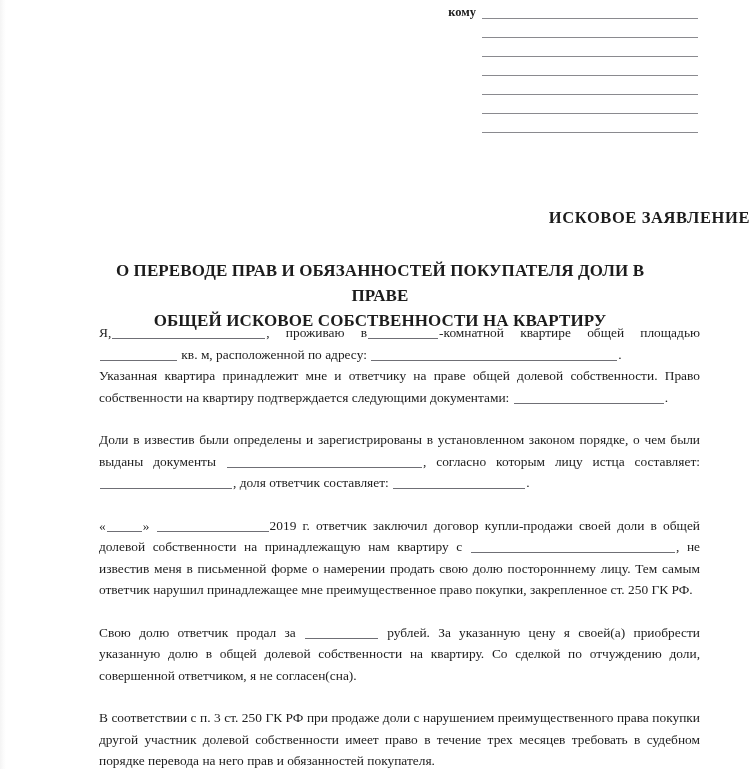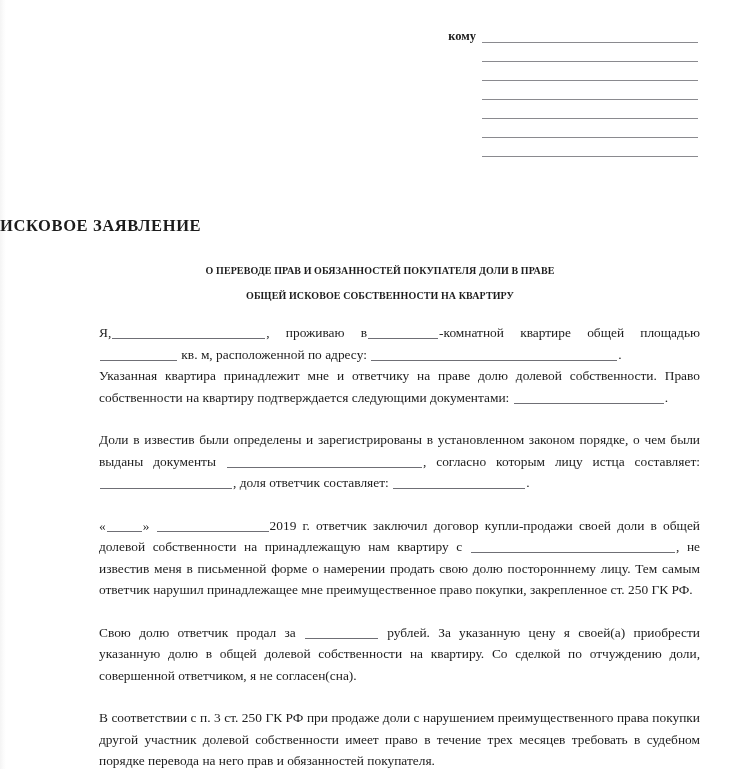--- a/index.html
+++ b/index.html
@@ -24,21 +24,21 @@
     left: 0; top: 0;
     width: 6px; height: 769px;
     background: linear-gradient(90deg, #f4f4f4 0%, #fbfbfb 55%, #ffffff 100%);
     pointer-events: none;
   }
 
   
   #addressee-block {
     position: absolute;
     left: 430px;
-    top: 24px;
+    top: 0;
     width: 268px;
   }
   .addr-row {
     display: flex;
     align-items: flex-end;
     height: 19px;
   }
   .addr-label {
     width: 46px;
     text-align: right;
@@ -51,33 +51,33 @@
   .addr-rule {
     flex: 1 1 auto;
     height: 13px;
     border-bottom: 1.3px solid #8a8a8f;
   }
   .addr-row.no-label .addr-label { visibility: hidden; }
 
   
   #doc-title {
     position: absolute;
-    left: 0; top: 216px;
+    left: 0; top: 208px;
     width: 750px;
-    text-align: left;
+    text-align: right;
     font-size: 16.5px;
     font-weight: bold;
     letter-spacing: 0.6px;
   }
   #doc-subtitle {
     position: absolute;
     left: 100px; top: 258px;
     width: 560px;
     text-align: center;
-    font-size: 10px;
+    font-size: 17px;
     font-weight: bold;
     line-height: 25px;
     letter-spacing: 0.1px;
   }
 
   
   #body-text {
     position: absolute;
     left: 99px;
     top: 322px;
@@ -166,21 +166,21 @@
   <div id="doc-subtitle">
     <div>О ПЕРЕВОДЕ ПРАВ И ОБЯЗАННОСТЕЙ ПОКУПАТЕЛЯ ДОЛИ В ПРАВЕ</div>
     <div>ОБЩЕЙ ИСКОВОЕ СОБСТВЕННОСТИ НА КВАРТИРУ</div>
   </div>
 
   <div id="body-text">
 
     <p class="para"><span>Я,</span><span class="fill f-name"></span><span>, проживаю в</span><span class="fill f-rooms"></span><span>-комнатной квартире общей площадью</span>
       <span class="fill f-area"></span> <span>кв. м, расположенной по адресу:</span> <span class="fill f-addr"></span><span>.</span></p>
 
-    <p class="para tight"><span>Указанная квартира принадлежит мне и ответчику на праве долю долевой собственности.</span>
+    <p class="para tight"><span>Указанная квартира принадлежит мне и ответчику на праве общей долевой собственности.</span>
       <span>Право собственности на квартиру подтверждается следующими документами:</span>
       <span class="fill f-docs"></span><span>.</span></p>
 
     <p class="para gap"><span>Доли в известив были определены и зарегистрированы в установленном законом порядке,</span>
       <span>о чем были выданы документы</span> <span class="fill f-issued"></span><span>, согласно которым</span>
       <span>лицу истца составляет:</span> <span class="fill f-share1"></span><span>, доля ответчик составляет:</span>
       <span class="fill f-share2"></span><span>.</span></p>
 
     <p class="para gap"><span>«</span><span class="fill f-day"></span><span>»</span> <span class="fill f-month"></span><span>2019 г. ответчик заключил договор купли-продажи своей доли в</span>
       <span>общей долевой собственности на принадлежащую нам квартиру с</span> <span class="fill f-buyer"></span><span>,</span>

